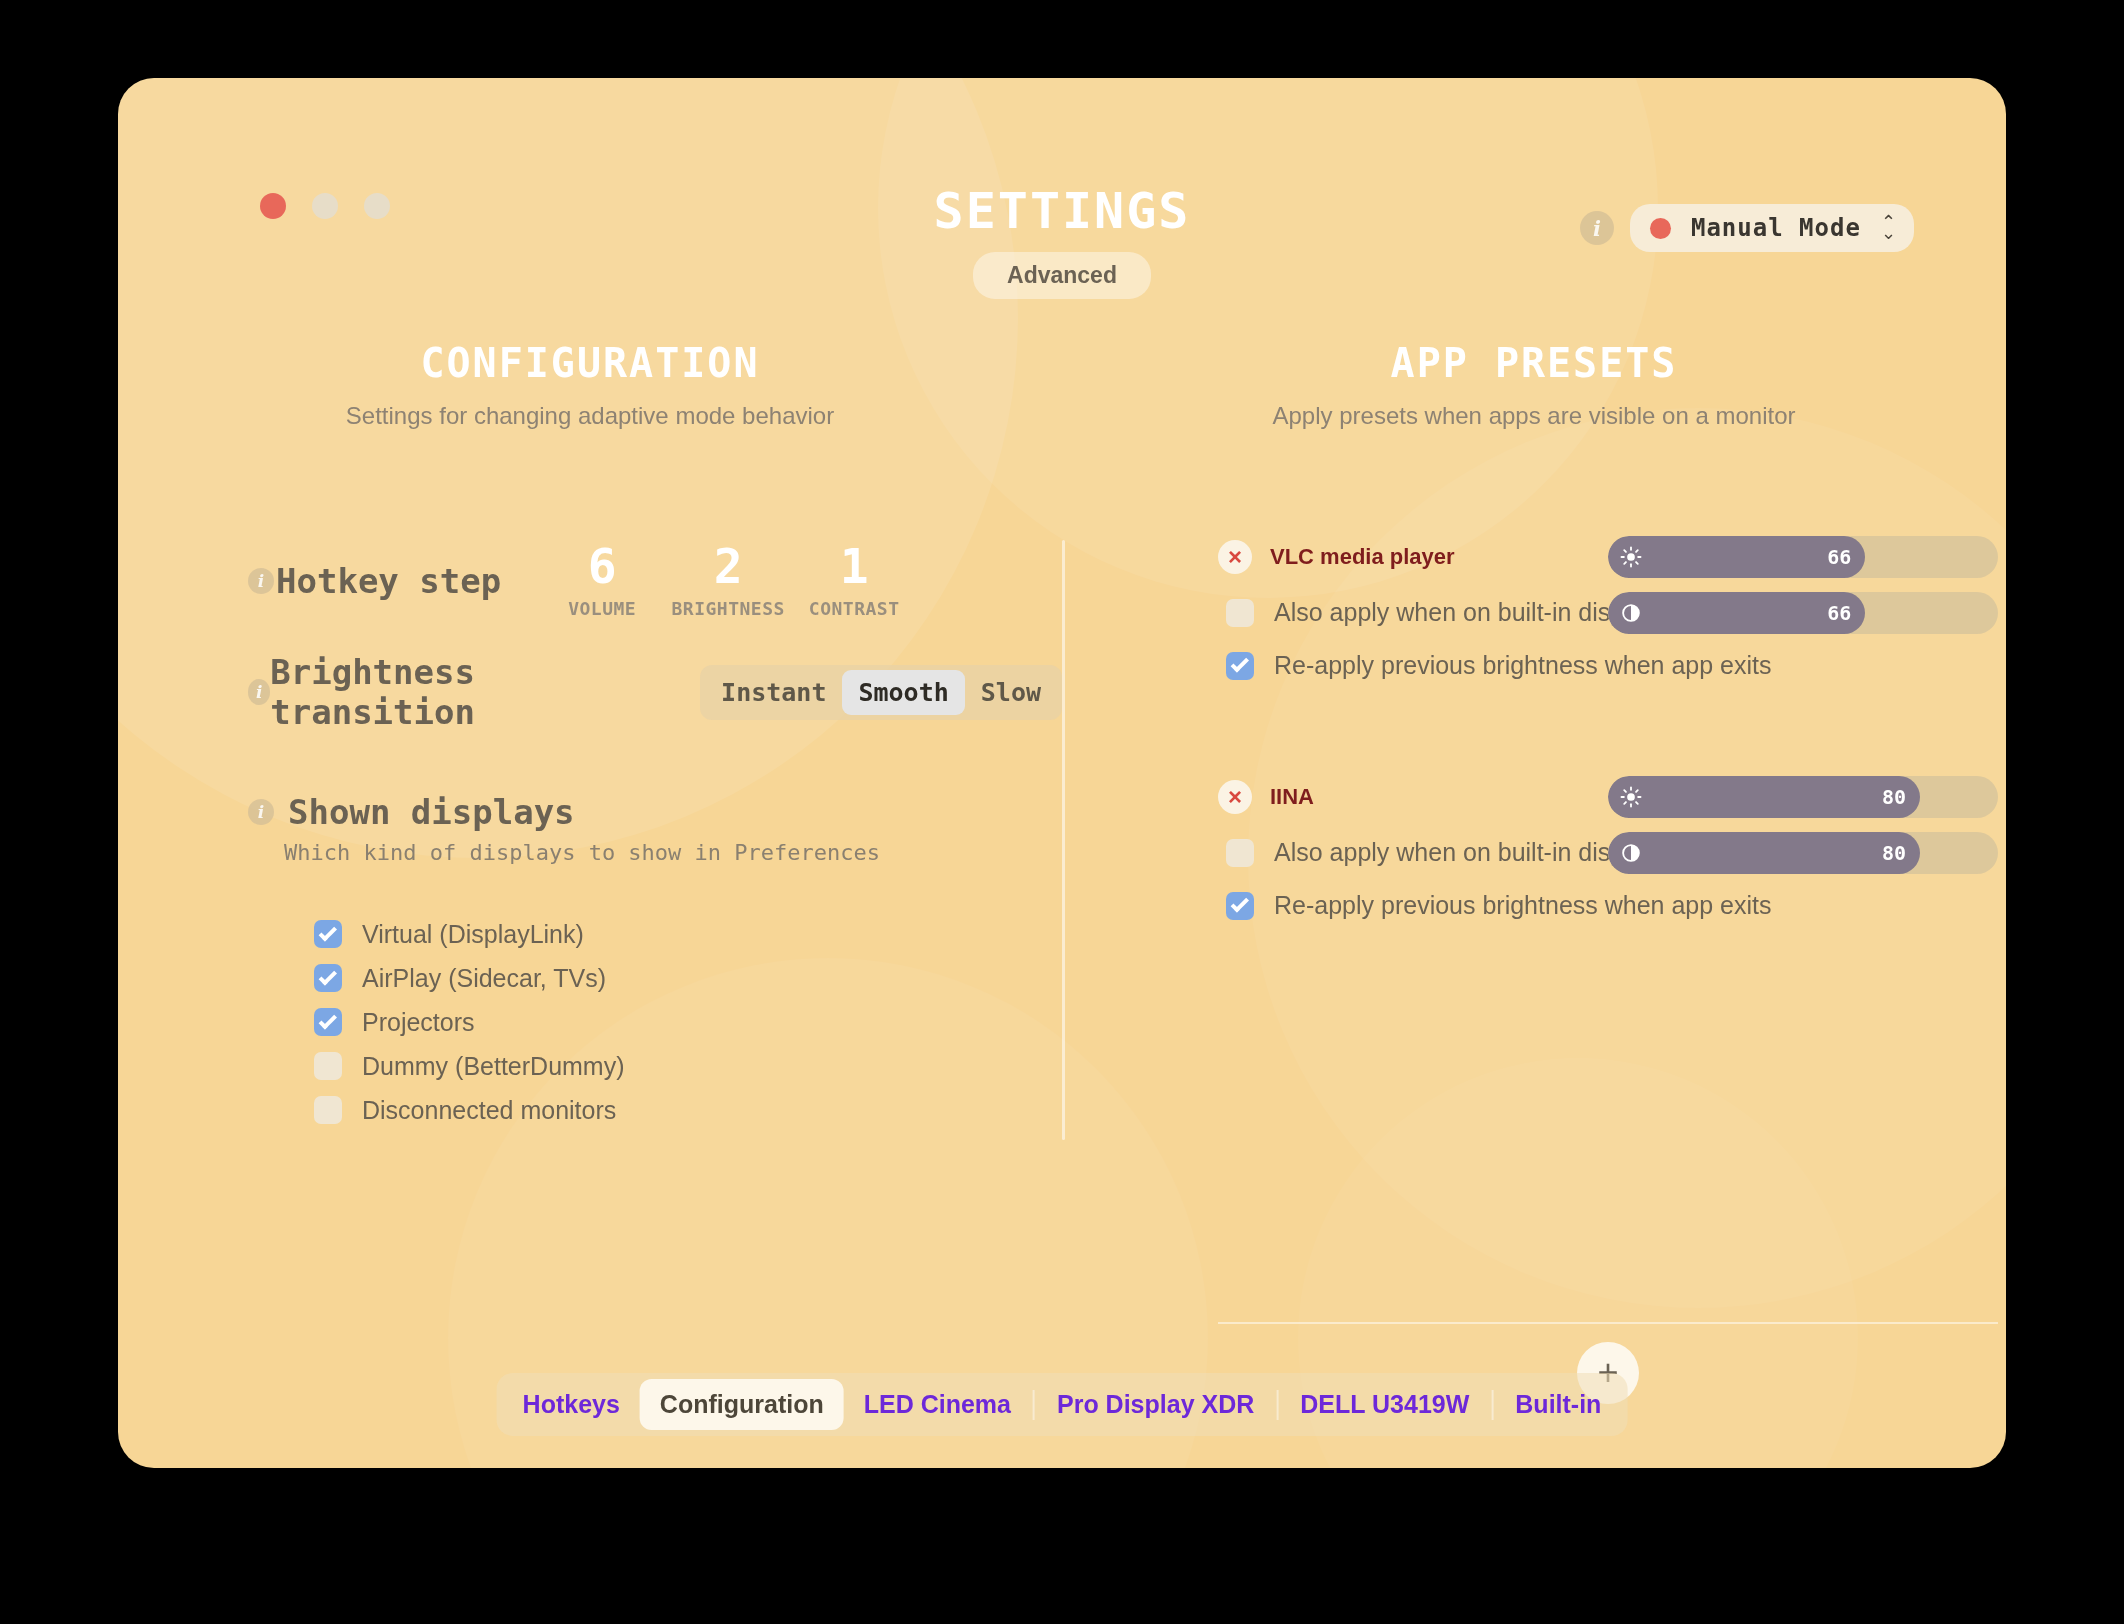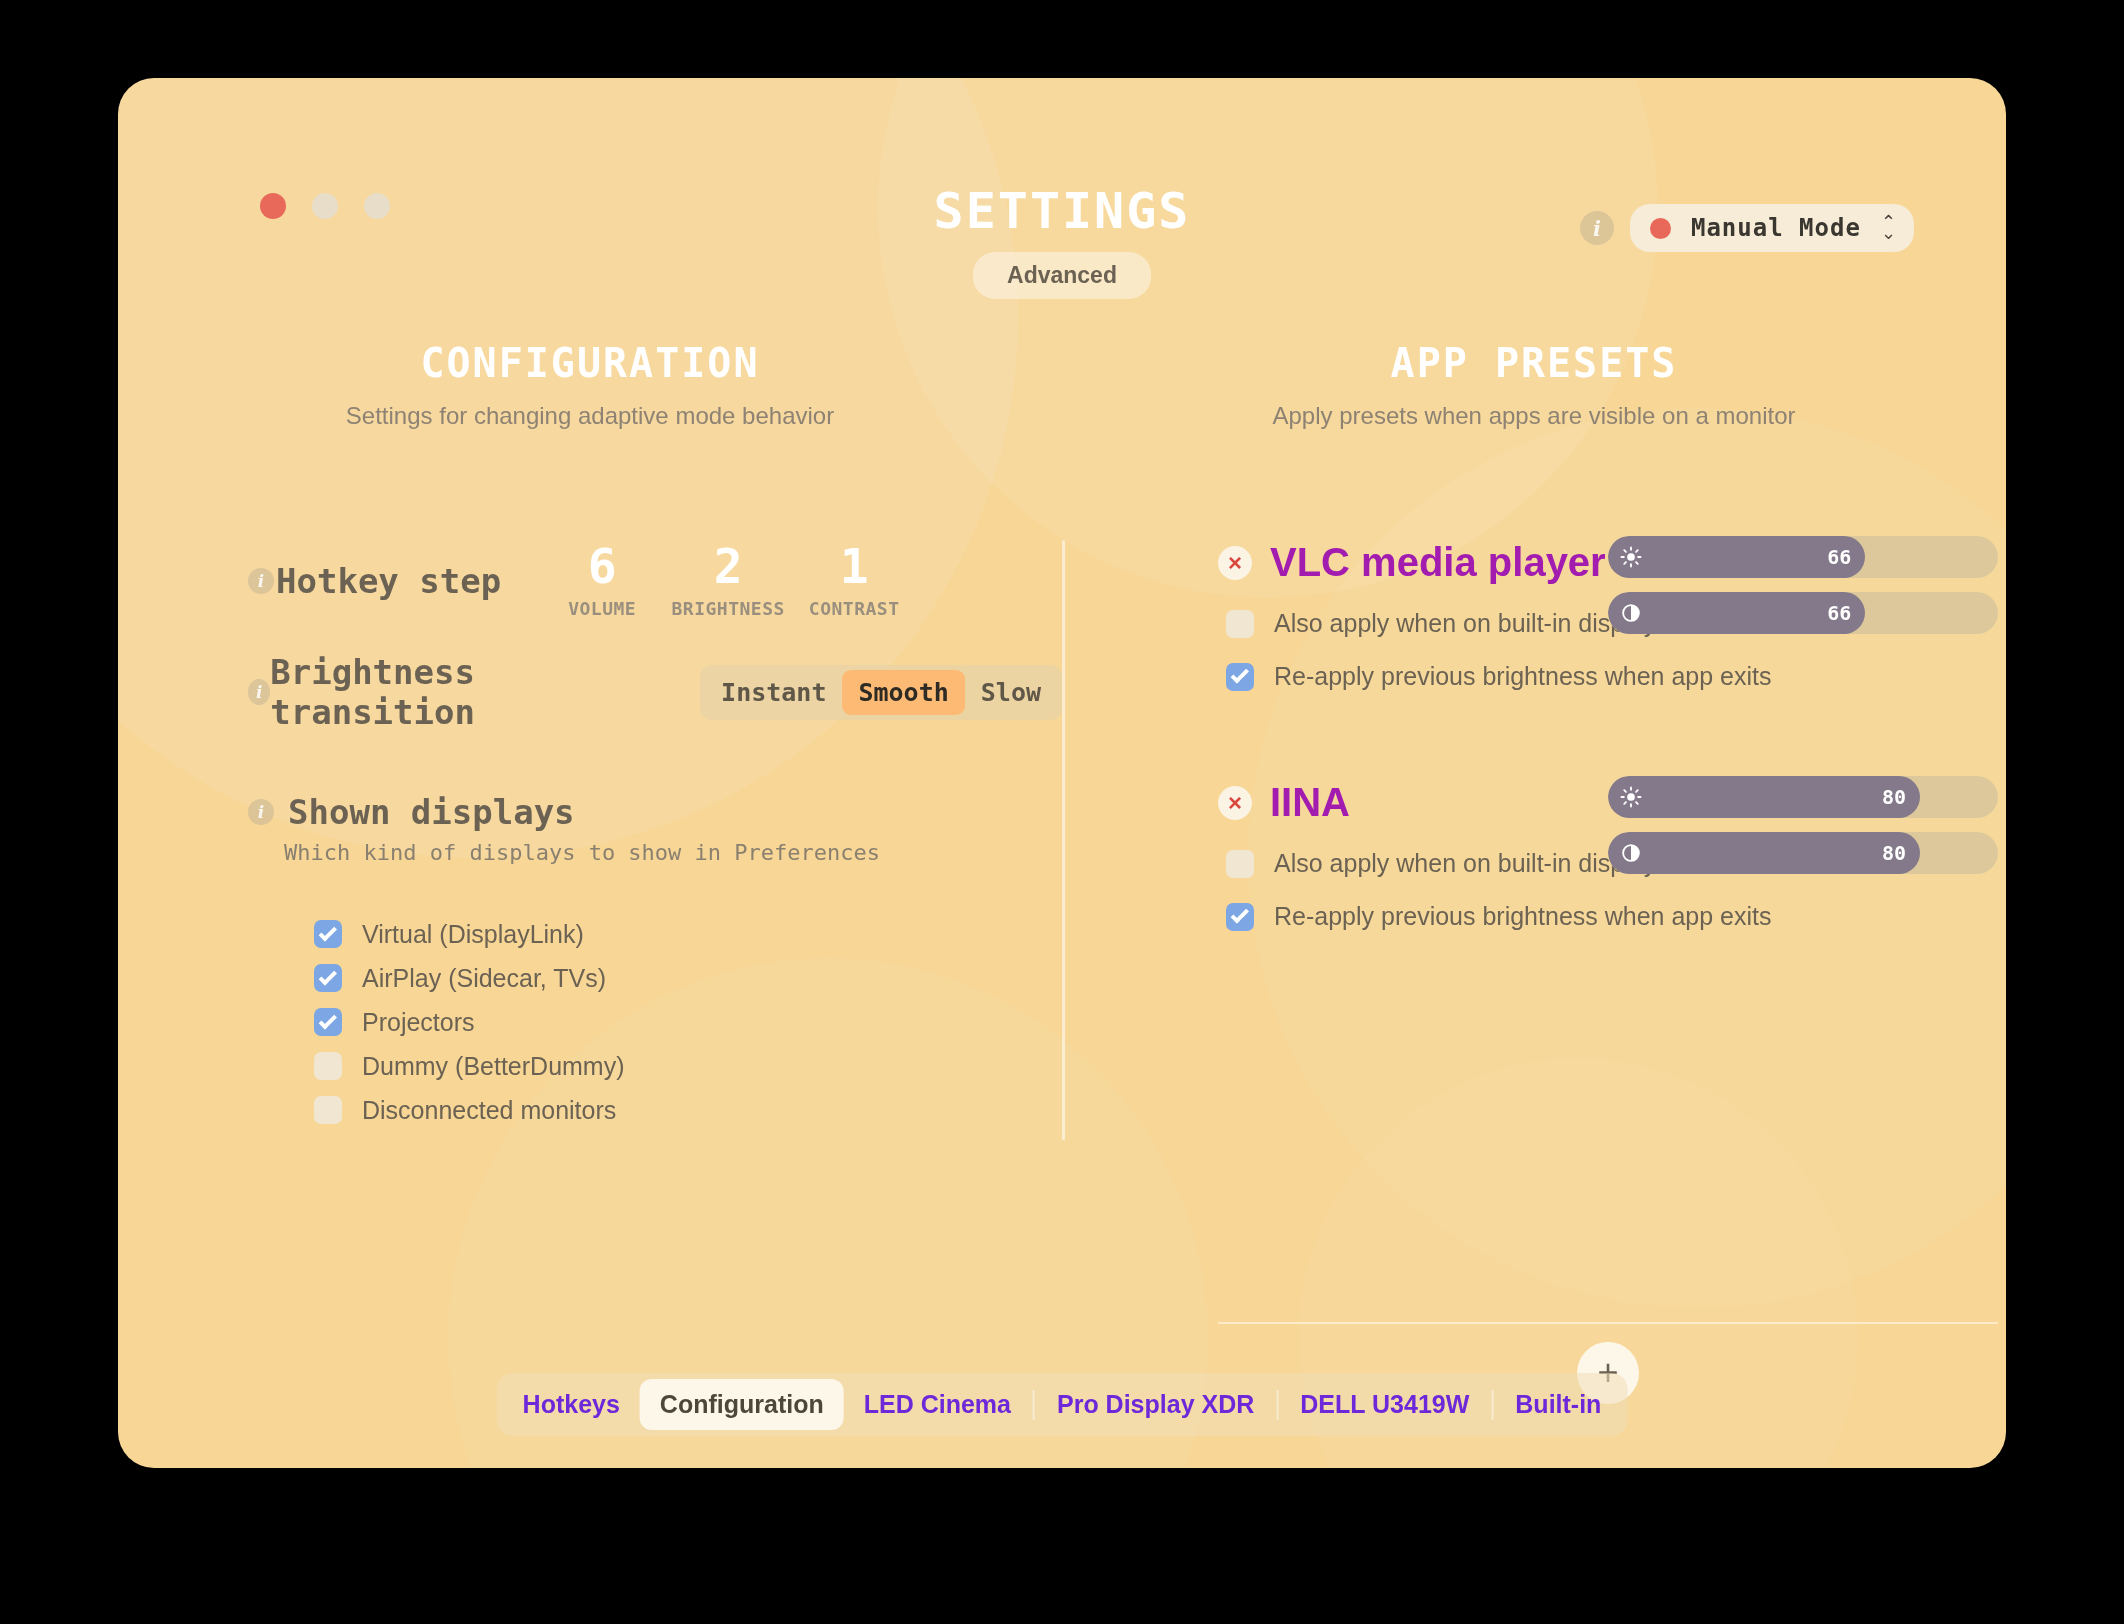--- a/index.html
+++ b/index.html
@@ -129,21 +129,21 @@
     display: flex; align-items: flex-start;
     background: rgba(232,210,165,0.75);
     border-radius: 12px;
     padding: 5px;
   }
   .seg {
     padding: 8px 16px; border-radius: 9px;
     font-family: "DejaVu Sans Mono", monospace;
     font-size: 25px; font-weight: bold; color: #5f5849;
   }
-  .seg.active { background: #fdba74; color: #2e2b25; }
+  .seg.active { background: #e5e5e5; color: #2e2b25; }
 
   .shown-block { position: absolute; left: 130px; top: 452px; }
   .shown-title { font-size: 34px; text-align: center; }
   .shown-sub {
     margin-top: 8px; margin-left: 36px;
     font-family: "DejaVu Sans Mono", monospace;
     font-size: 22px; color: #8a8070;
   }
 
   .check-list { position: absolute; left: 196px; top: 572px; }
@@ -165,21 +165,21 @@
   
   .preset { position: absolute; left: 1100px; width: 780px; }
   .preset-head { display: flex; align-items: center; gap: 18px; }
   .del-btn {
     width: 34px; height: 34px; border-radius: 50%;
     background: #fbf3e4;
     display: flex; align-items: center; justify-content: center;
     flex: none;
   }
   .del-btn .x { color: #d9483f; font-size: 24px; font-weight: bold; line-height: 1; }
-  .preset-name { font-size: 40px; font-weight: bold; color: #a21caf; }
+  .preset-name { font-size: 22px; font-weight: bold; color: #7f1d1d; }
   .preset-check { display: flex; align-items: center; gap: 20px; }
   .preset-check .check-label { font-size: 25px; }
 
   .sliders { position: absolute; right: 0; top: 0; width: 390px; }
   .slider {
     position: relative;
     height: 42px; border-radius: 21px;
     background: #ddc89b;
     overflow: hidden;
     margin-bottom: 14px;

